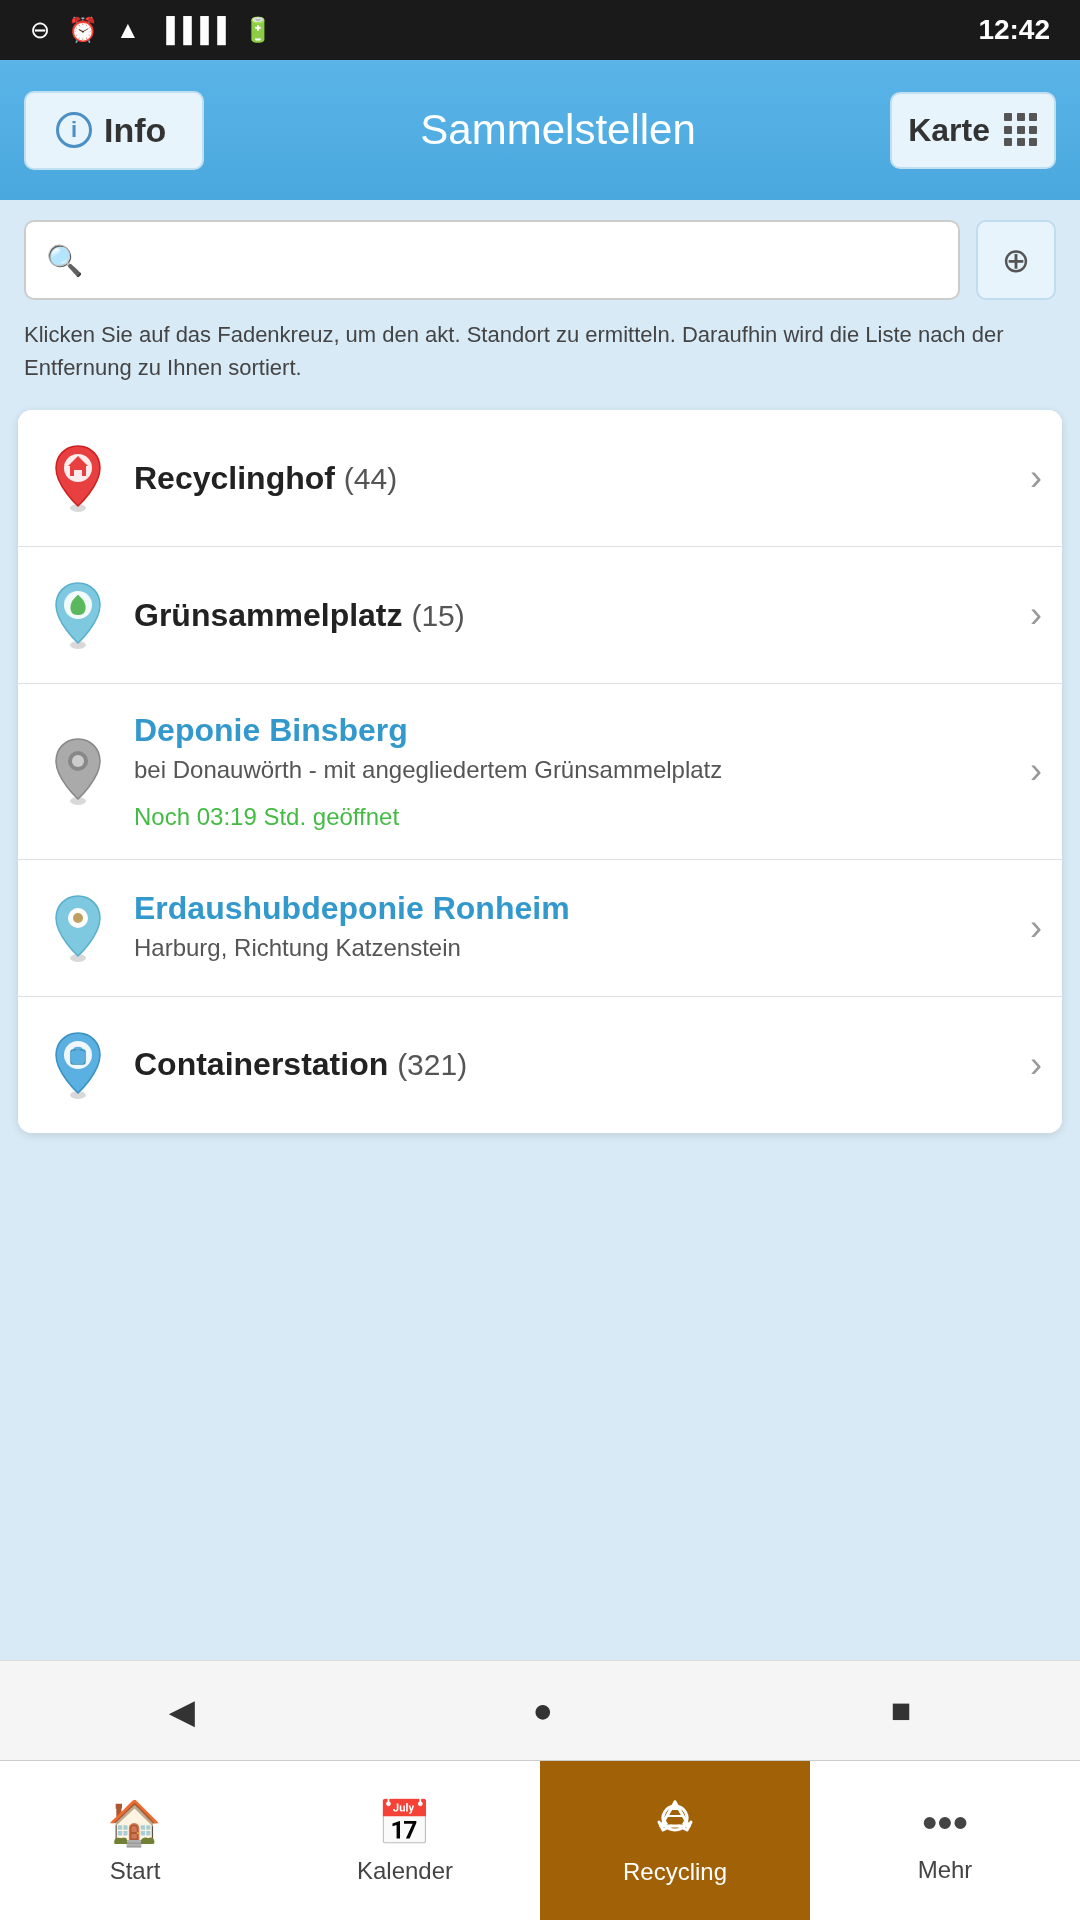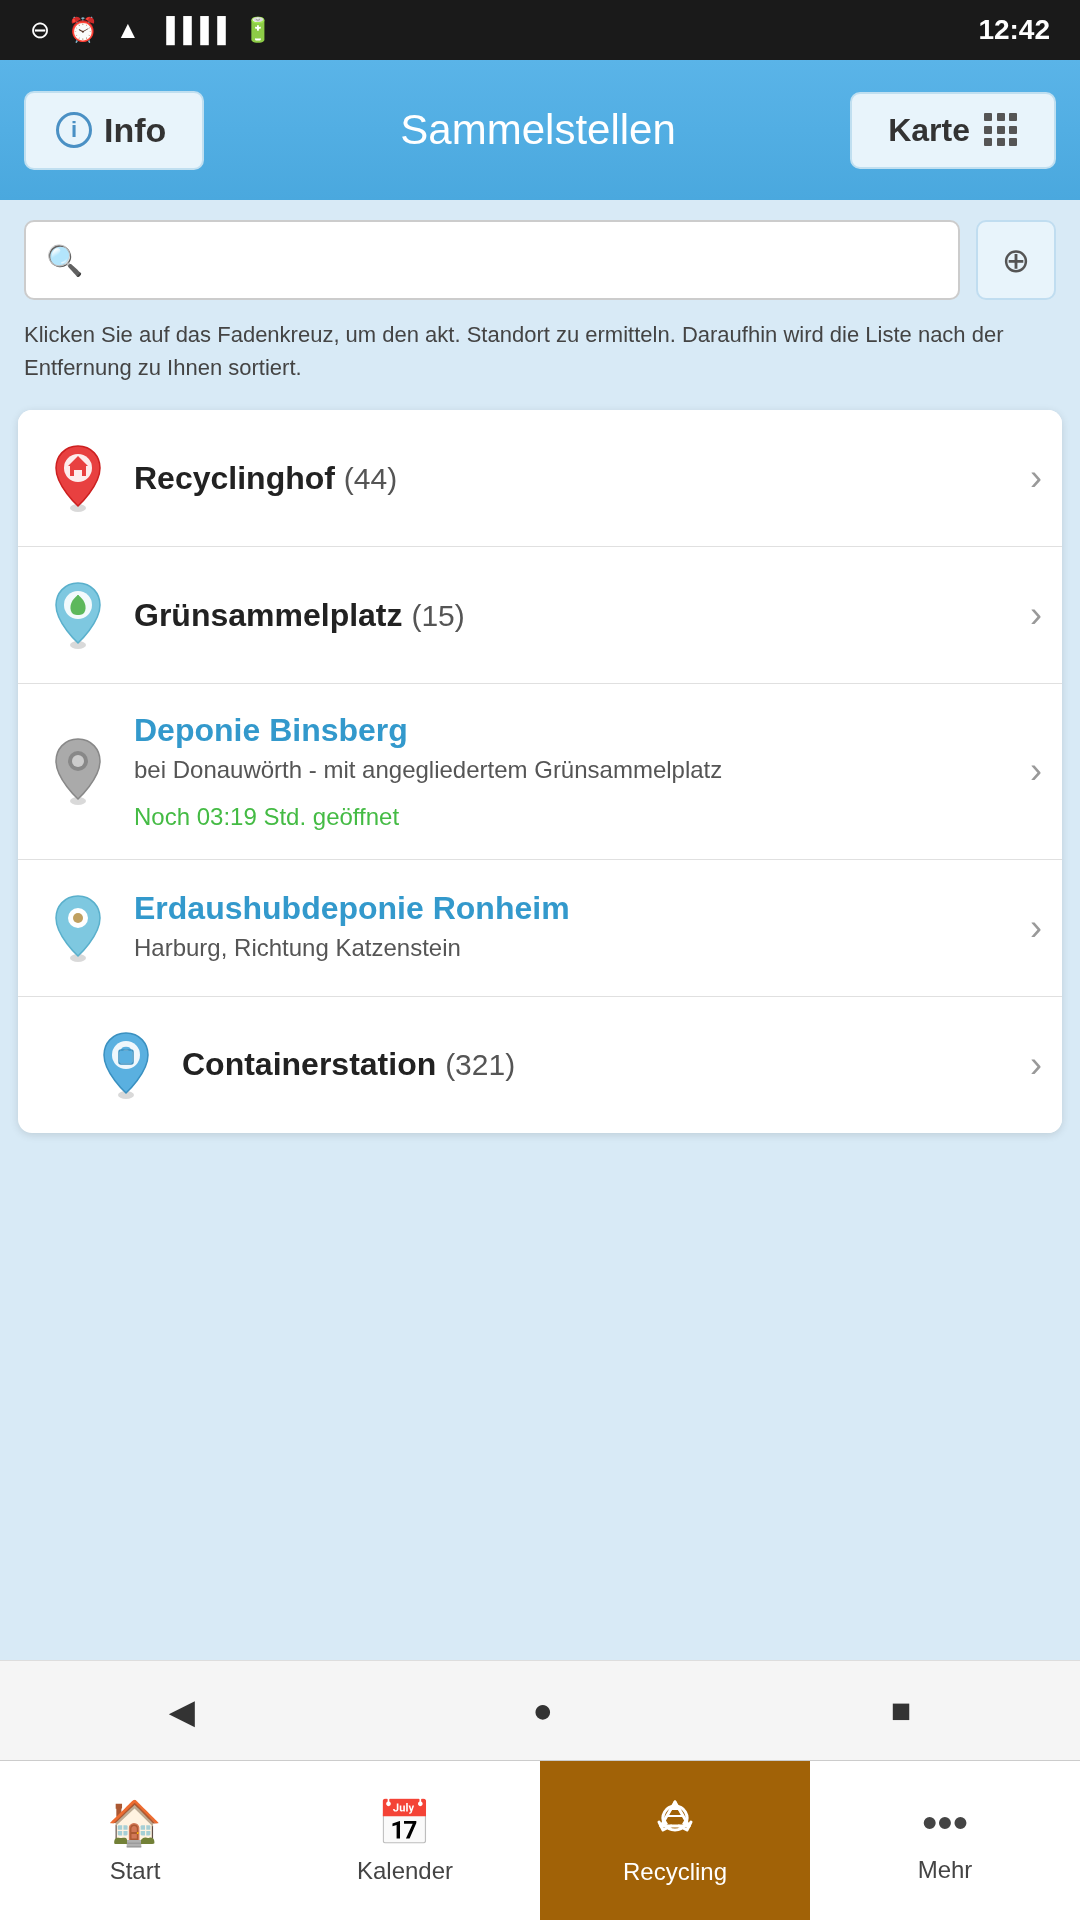--- a/index.html
+++ b/index.html
@@ -78,21 +78,21 @@
       font-weight: 400;
       color: white;
       text-align: center;
       flex: 1;
       padding-left: 22px;
     }
     .karte-btn {
       background: #e8f4fb;
       border: 2px solid #c0dff0;
       border-radius: 10px;
-      padding: 18px 36px;
+      padding: 18px 16px;
       display: flex;
       align-items: center;
       gap: 14px;
       cursor: pointer;
     }
     .karte-btn-label {
       font-size: 32px;
       font-weight: 600;
       color: #333;
     }
@@ -177,21 +177,20 @@
       display: flex;
       align-items: center;
       padding: 28px 20px;
       border-bottom: 1px solid #e0e0e0;
       cursor: pointer;
       background: white;
       transition: background 0.15s;
     }
     .list-item:last-child {
       border-bottom: none;
-      margin-left: 48px;
     }
 
     .item-icon-wrap {
       width: 80px;
       height: 80px;
       display: flex;
       align-items: center;
       justify-content: center;
       flex-shrink: 0;
     }

